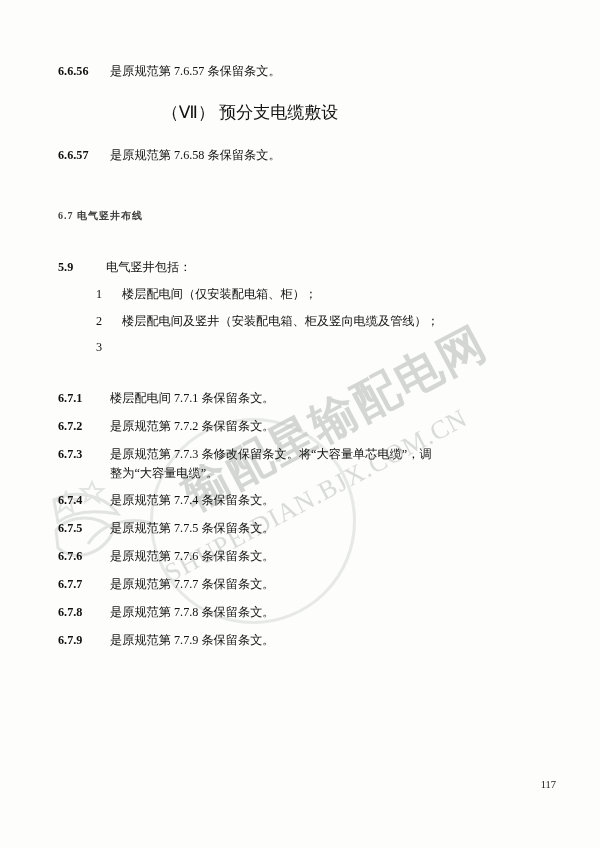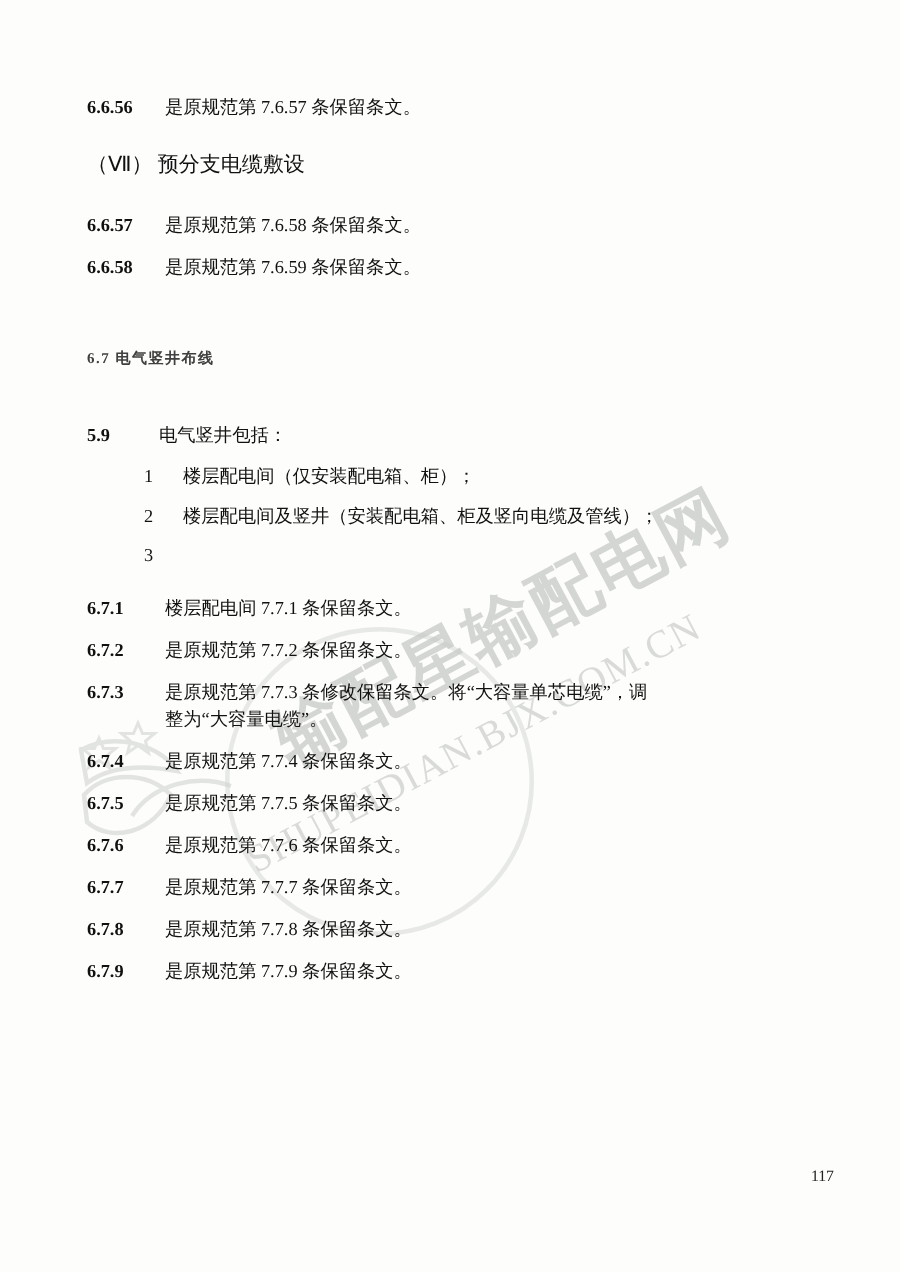--- a/index.html
+++ b/index.html
@@ -97,21 +97,22 @@
     font-weight: bold;
     flex: 0 0 auto;
     min-width: 44px;
     letter-spacing: 0;
   }
   .txt {
     flex: 1 1 auto;
     padding-left: 8px;
   }
   .center-line {
-    font-size: 14px;
+    text-align: center;
+    font-size: 17px;
     color: #111;
     margin: 20px 0 22px 0;
   }
   .section-title {
     text-align: left;
     font-size: 10px;
     font-weight: bold;
     color: #404040;
     margin: 44px 0 36px 0;
     letter-spacing: 1px;
@@ -130,21 +131,21 @@
     margin: 0 0 10px 0;
     display: flex;
     align-items: baseline;
     padding-left: 38px;
   }
   .sub-item .idx {
     flex: 0 0 auto;
     width: 26px;
   }
   .sub-item .sub-txt { flex: 1 1 auto; }
-  .gap-top { margin-top: 18px; align-items: center; }
+  .gap-top { margin-top: 34px; align-items: center; }
   .pagenum {
     position: absolute;
     right: 44px;
     bottom: 58px;
     font-size: 10.5px;
     color: #222;
     font-family: "Liberation Serif", serif;
   }
 </style>
 </head>
@@ -171,24 +172,20 @@
       <span class="num">6.6.56</span>
       <span class="txt">是原规范第 7.6.57 条保留条文。</span>
     </div>
 
     <div class="center-line">（Ⅶ） 预分支电缆敷设</div>
 
     <div class="line">
       <span class="num">6.6.57</span>
       <span class="txt">是原规范第 7.6.58 条保留条文。</span>
     </div>
-    <div class="line">
-      <span class="num">6.6.58</span>
-      <span class="txt">是原规范第 7.6.59 条保留条文。</span>
-    </div>
 
     <div class="section-title">6.7  电气竖井布线</div>
 
     <div class="intro">
       <span class="num">5.9</span>
       <span class="txt">电气竖井包括：</span>
     </div>
 
     <div class="sub-item">
       <span class="idx">1</span>

